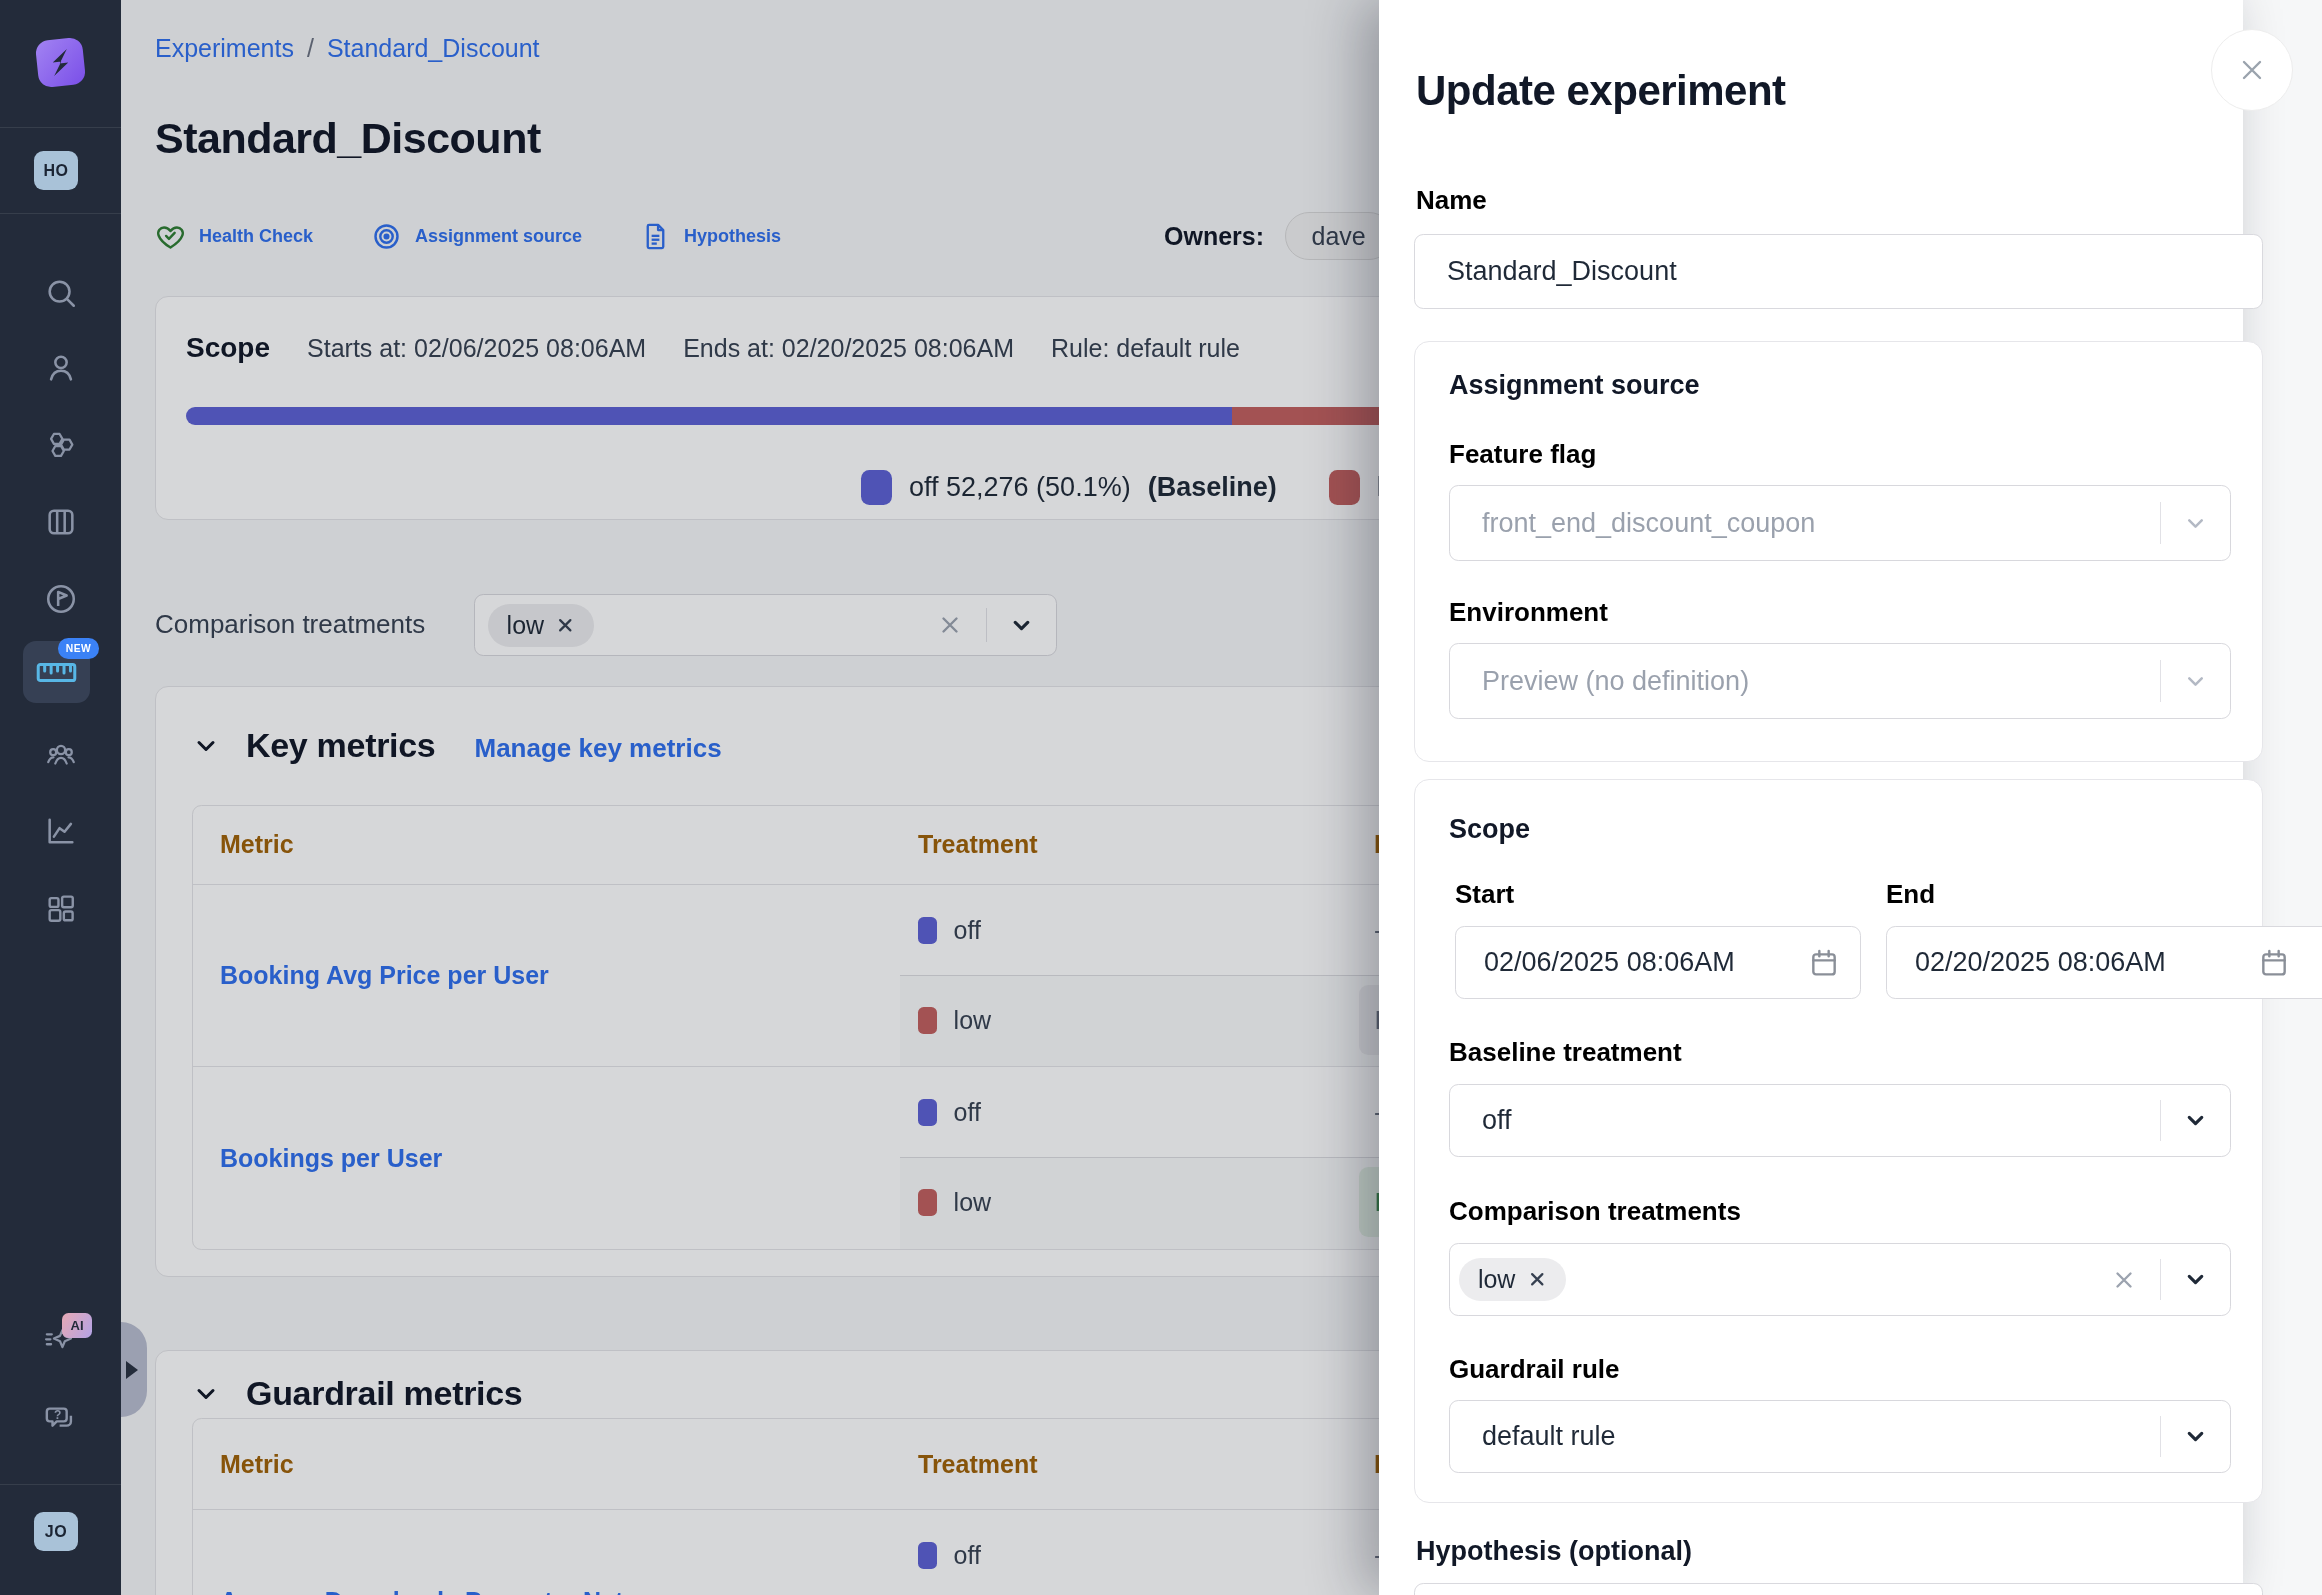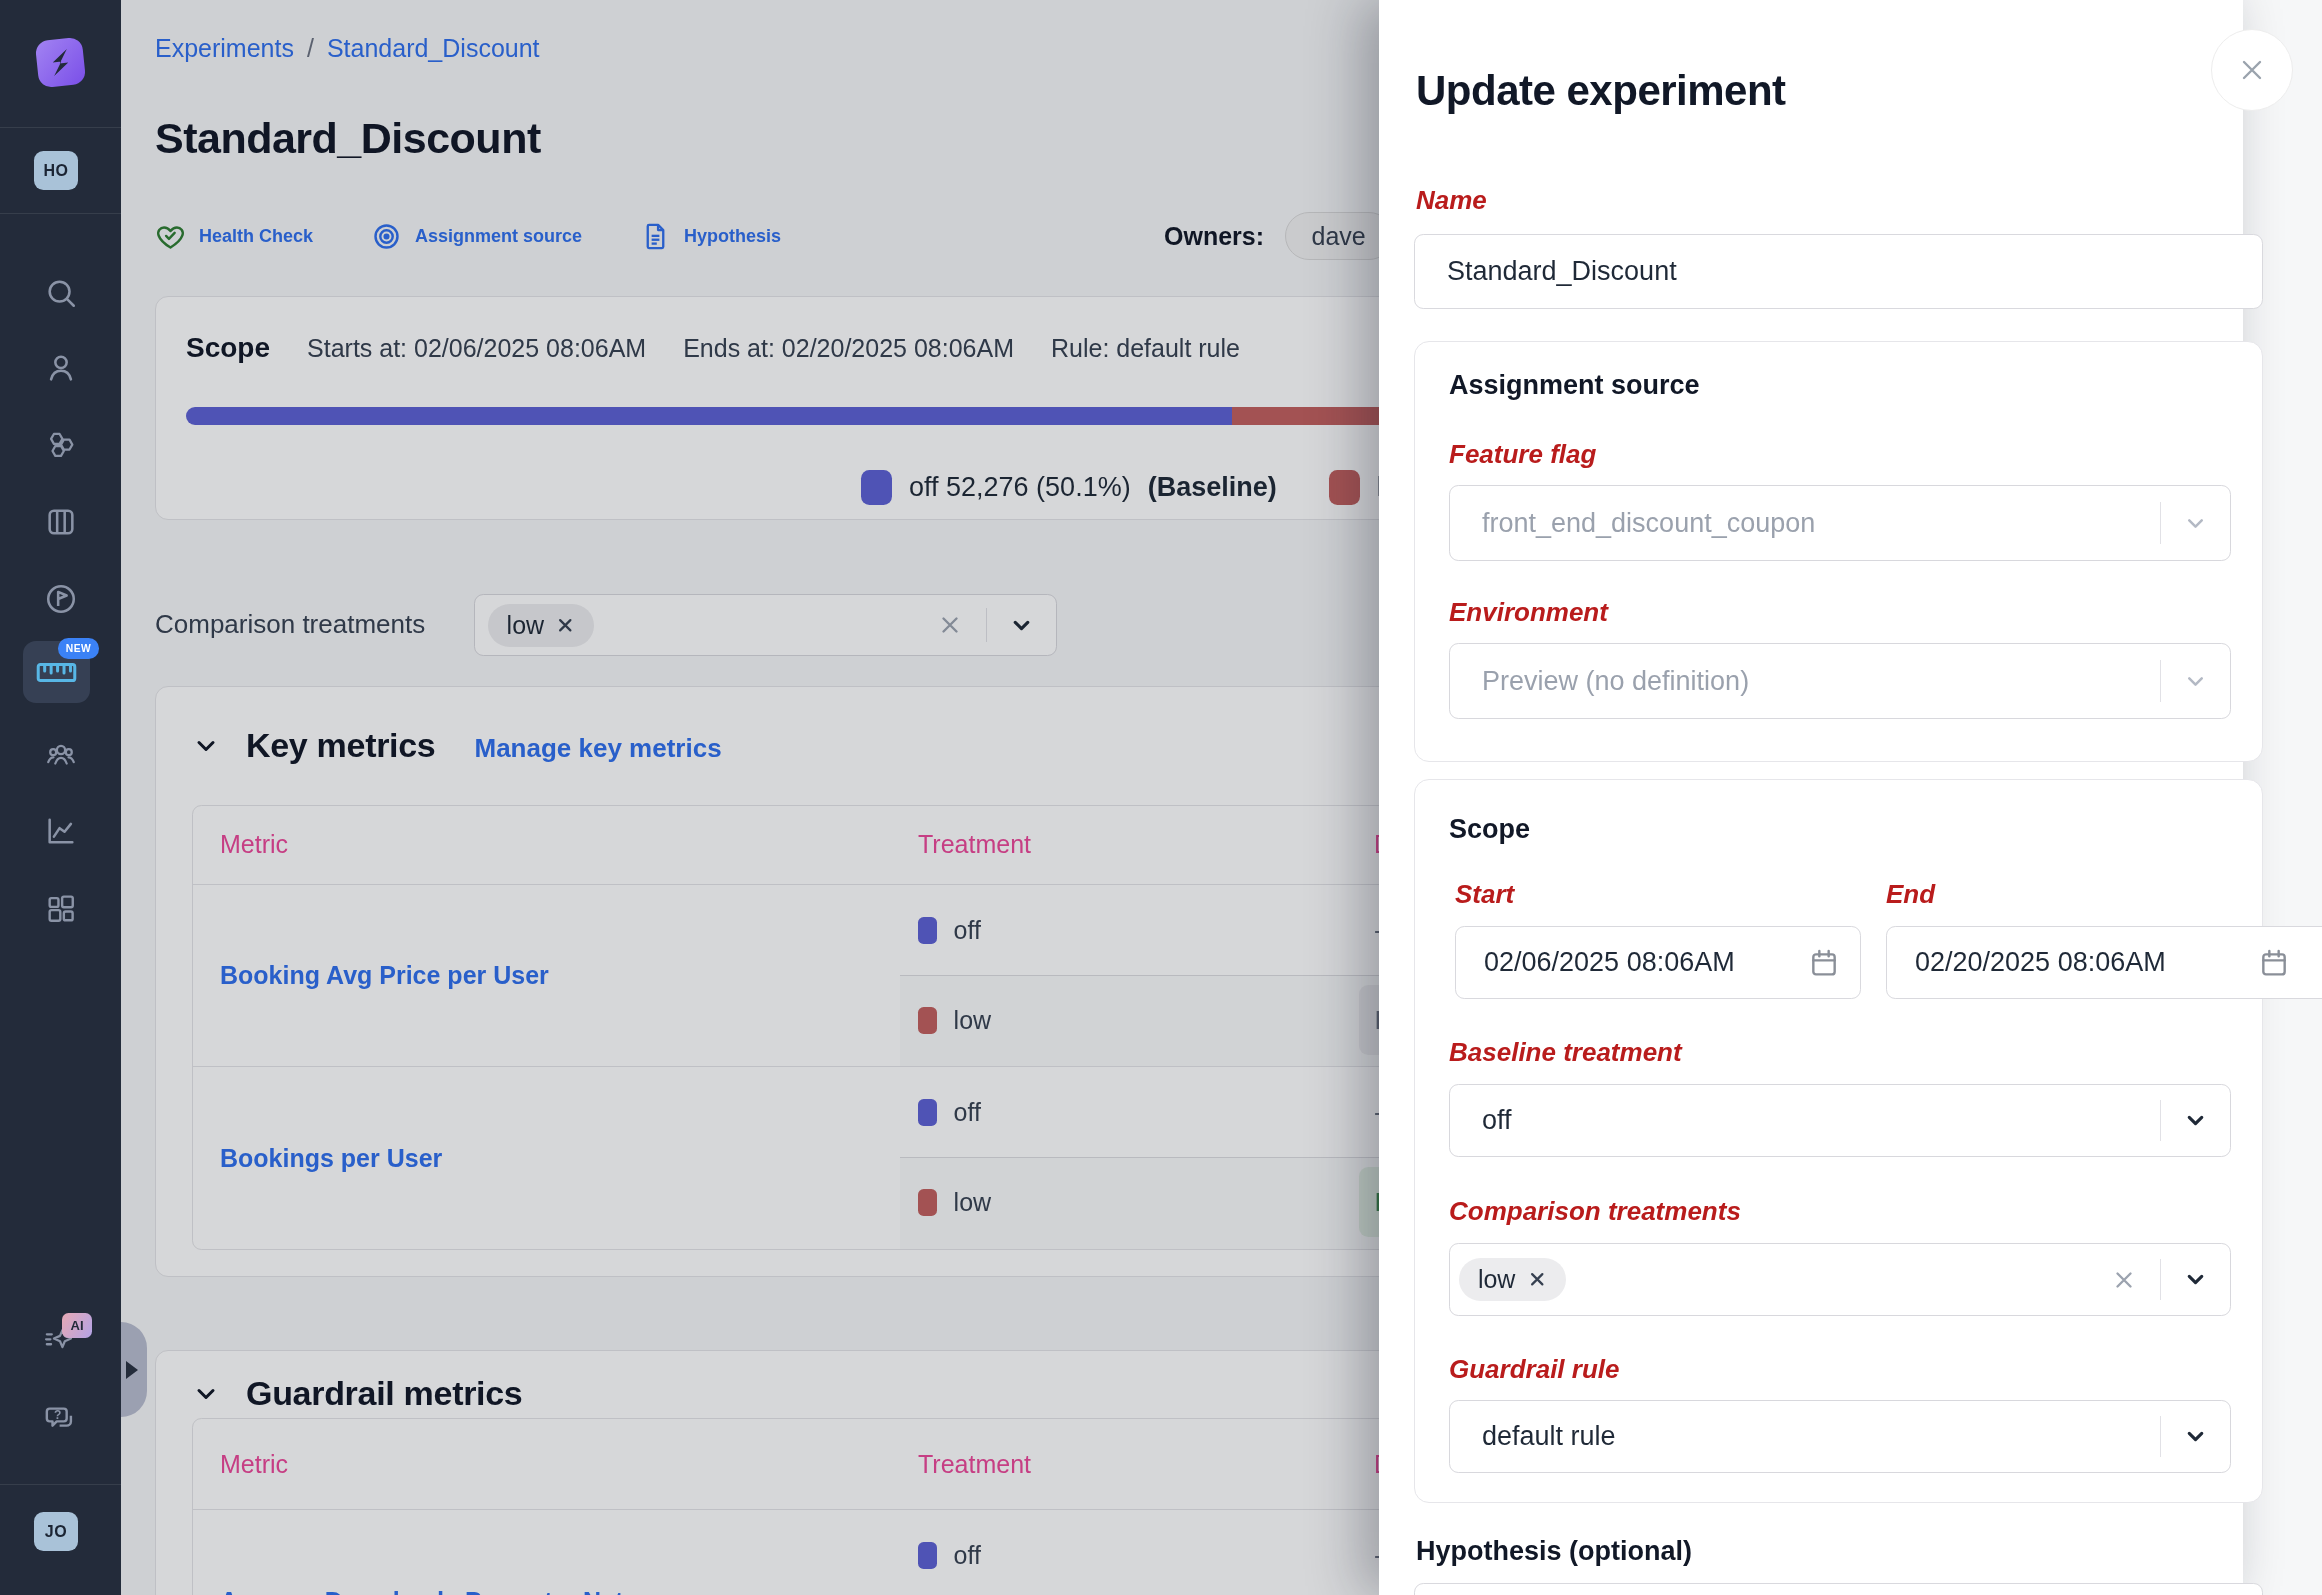--- a/index.html
+++ b/index.html
@@ -87,21 +87,21 @@
   .metrics-card { left:34px; top:686px; width:2064px; height:591px; }
   .sec-head { position:absolute; left:36px; top:39px; display:flex; align-items:baseline; gap:26px; }
   .sec-head .chv { align-self:center; color:#111827; display:flex; }
   .sec-head .chv svg { width:28px; height:28px; }
   .sec-title { font-size:34px; font-weight:700; color:#111827; letter-spacing:-0.3px; }
   .manage-link { font-size:26px; font-weight:600; color:#2f6fed; margin-left:13px; }
 
   .mtable { position:absolute; left:36px; top:118px; width:2028px; border:1.4px solid #e4e4e7;
     border-radius:9.3px; background:#fff; overflow:hidden; }
   .mt-header { position:relative; height:79px; border-bottom:1.4px solid #e4e4e7; }
-  .mt-header span { position:absolute; top:24px; font-size:25px; font-weight:400; color:#ec4899; }
+  .mt-header span { position:absolute; top:24px; font-size:25px; font-weight:700; color:#a16207; }
   .col-metric { left:27px; } .col-treat { left:725px; } .col-dir { left:1181px; }
   .mgroup { position:relative; height:182px; border-bottom:1.4px solid #e4e4e7; }
   .mgroup:last-child { border-bottom:none; }
   .metric-link { position:absolute; left:27px; top:0; height:100%; display:flex; align-items:center;
     font-size:25px; font-weight:700; color:#2f6fed; }
   .subrow { position:absolute; left:0; width:100%; height:90px; }
   .subrow.r2 { top:90px; }
   .subrow .tname { position:absolute; left:725px; top:0; height:100%; display:flex; align-items:center;
     gap:17px; font-size:25px; color:#374151; }
   .tsw { width:18.6px; height:27px; border-radius:5.6px; }
@@ -127,21 +127,21 @@
 
   
   .panel { position:absolute; left:1379px; top:0; width:864px; height:1595px; background:#fff;
     z-index:10; box-shadow:-17px 0 52px rgba(15,20,35,.30); }
   .close-btn { position:absolute; left:832px; top:29px; width:82px; height:82px; border-radius:50%;
     border:1.9px solid #ededed; background:#fff; display:flex; align-items:center; justify-content:center;
     color:#9aa3ad; }
   .close-btn svg { width:32px; height:32px; }
   .panel-title { position:absolute; left:37px; top:67px; font-size:42px; font-weight:700;
     color:#111827; letter-spacing:-0.5px; }
-  .p-label { position:absolute; font-size:26px; font-weight:600; color:#b91c1c;font-style:italic; }
+  .p-label { position:absolute; font-size:26px; font-weight:600; color:#000000; }
   .p-input { position:absolute; background:#fff; border:1.4px solid #d9d9de; border-radius:9.3px;
     display:flex; align-items:center; font-size:27px; color:#1f2937; padding-left:32px; }
   .p-card { position:absolute; left:35px; width:849px; border:1.4px solid #e6e6ea; border-radius:15px;
     background:#fff; }
   .p-card-title { position:absolute; left:34px; font-size:27px; font-weight:700; color:#111827; }
   .cal-icon { position:absolute; right:20.5px; color:#8a8f98; display:flex; }
   .cal-icon svg { width:32px; height:32px; }
   .date-input { padding-left:28px; }
   .hyp-label { position:absolute; left:37px; top:1536px; font-size:27px; font-weight:700; color:#111827; }
   .hyp-textarea { position:absolute; left:35px; top:1583px; width:849px; height:56px;

